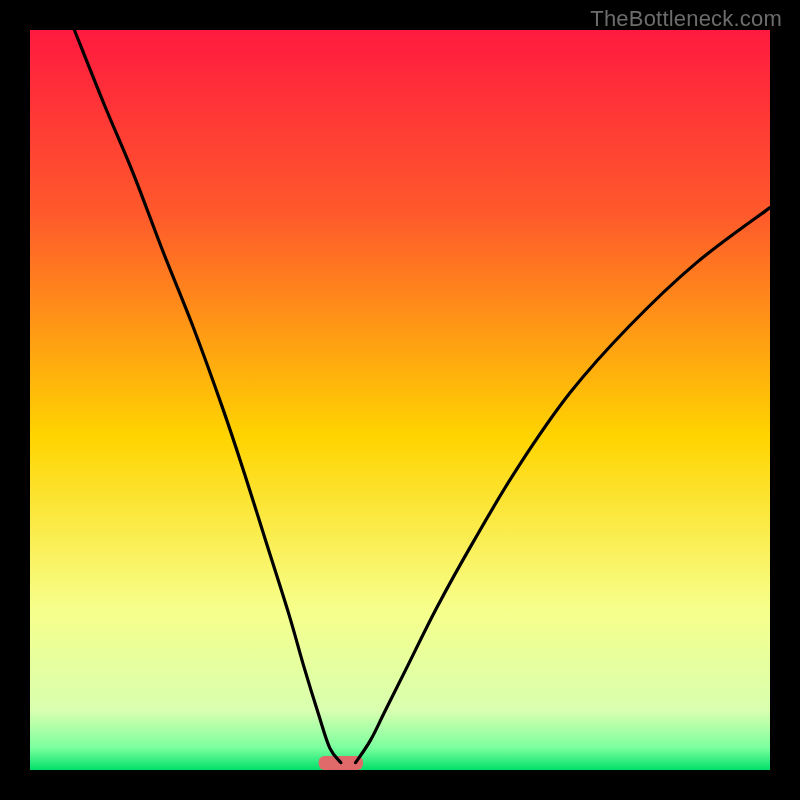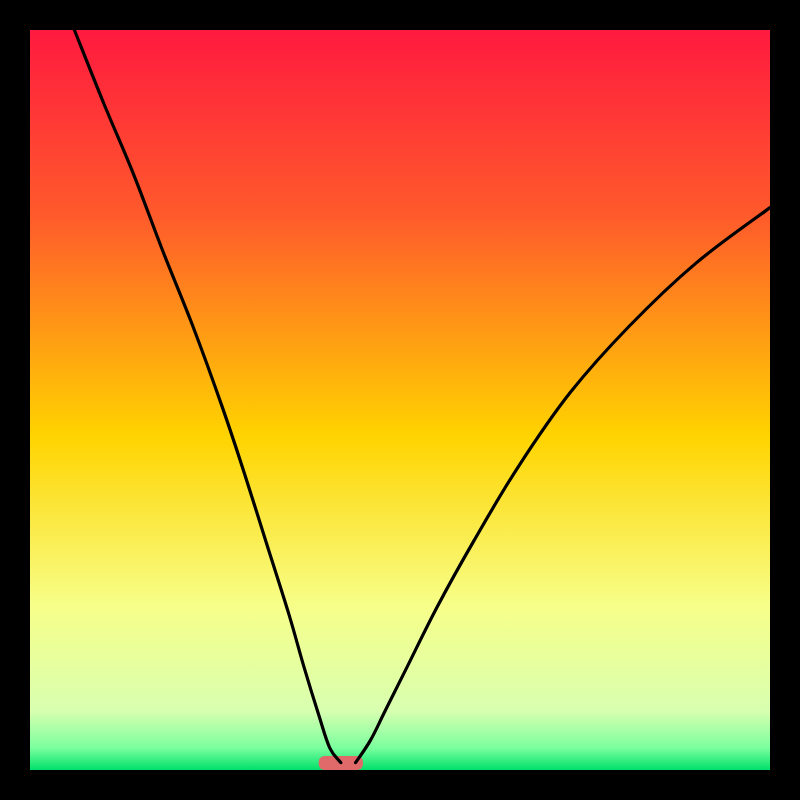--- a/index.html
+++ b/index.html
@@ -30,20 +30,21 @@
   svg {
     position: absolute;
     left: 0; top: 0;
   }
 </style>
 </head>
 <body>
 
 <div class="frame">
 
+  <div class="watermark">TheBottleneck.com</div>
 
   <svg width="800" height="800" viewBox="0 0 800 800">
 
     <defs>
       <linearGradient id="bg-grad" x1="0" y1="0" x2="0" y2="1">
           <stop offset="0%" stop-color="#ff1a3f"></stop>
           <stop offset="25%" stop-color="#ff5a2b"></stop>
           <stop offset="55%" stop-color="#ffd400"></stop>
           <stop offset="78%" stop-color="#f7ff8a"></stop>
           <stop offset="92%" stop-color="#d8ffb0"></stop>

